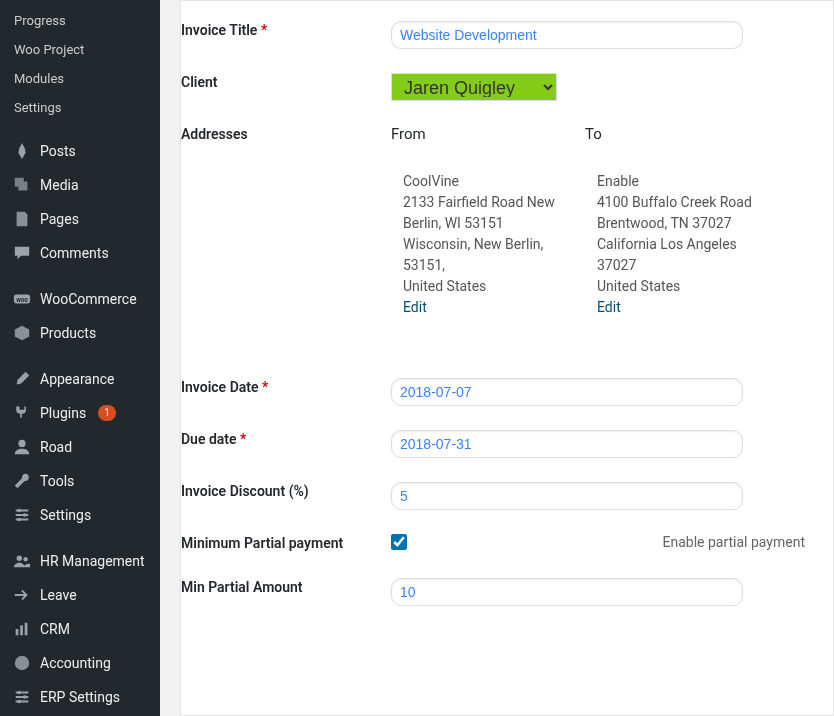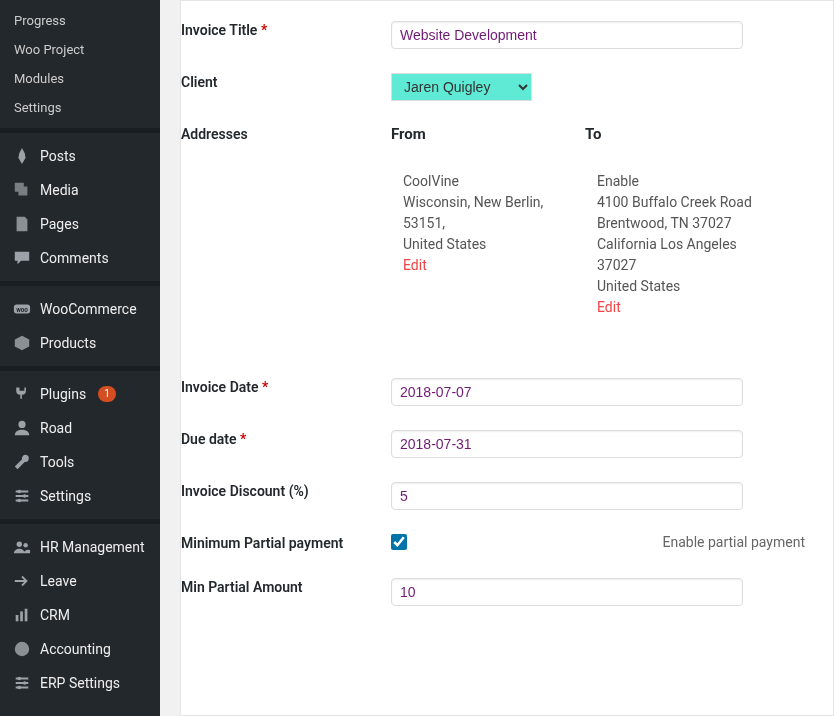--- a/index.html
+++ b/index.html
@@ -34,32 +34,32 @@
 .row { display: flex; margin-bottom: 24px; align-items: flex-start; }
 .row.tight { margin-bottom: 28px; }
 .lbl {
   width: 210px; padding-right: 20px; font-weight: 600; color: #23282d;
   font-size: 14px; line-height: 1.4; flex-shrink: 0;
 }
 .lbl .req { color: #c00; }
 .fld { flex: 1; }
 .fld input[type=text] {
   width: 100%; max-width: 352px; padding: 5px 8px; font-size: 14px;
-  border: 1px solid #ddd; border-radius: 4px; background: #fff; color: #701a75;
+  border: 1px solid #ddd; border-radius: 10px; background: #fff; color: #3b82f6;
   box-shadow: inset 0 1px 2px rgba(0,0,0,.07);
 }
 .fld select {
-  padding: 3px 24px 3px 8px; font-size: 14px; border: 1px solid #ddd;
-  background: #5eead4; color: #333; height: 28px;
+  padding: 3px 24px 3px 8px; font-size: 18px; border: 1px solid #ddd;
+  background: #84cc16; color: #333; height: 28px;
 }
 .addr-cols { display: flex; gap: 24px; }
 .addr-col { flex: 1; max-width: 170px; }
-.addr-col h4 { font-weight: 700; color: #23282d; font-size: 15px; margin-bottom: 28px; }
+.addr-col h4 { font-weight: 400; color: #23282d; font-size: 15px; margin-bottom: 28px; }
 .addr-col .addr-body { font-size: 14px; color: #555; line-height: 1.5; padding-left: 12px; }
-.addr-col .edit { color: #ef4444; cursor: pointer; text-decoration: none; }
+.addr-col .edit { color: #0c4a6e; cursor: pointer; text-decoration: none; }
 .chk-row { display: flex; align-items: center; gap: 32px; }
 .chk-hint { color: #666; font-size: 14px; margin-left: auto; padding-right: 4px; }
 input[type=checkbox] {
   width: 16px; height: 16px; accent-color: #0073aa;
 }
 </style>
 </head>
 <body>
 
 <div class="sidebar">
@@ -130,20 +130,28 @@
           <svg viewBox="0 0 20 20" fill="currentColor">
             <path d="M2 6l8-4 8 4v8l-8 4-8-4z" fill-opacity=".85"></path>
           </svg>
         </span>
       <span>Products</span>
     </div>
   </div>
   <div class="sep"></div>
 
   <div class="group">
+    <div class="item">
+      <span class="icon">
+          <svg viewBox="0 0 20 20" fill="currentColor">
+            <path d="M14 2l4 4-9 9-5 1 1-5z"></path>
+          </svg>
+        </span>
+      <span>Appearance</span>
+    </div>
     <div class="item">
       <span class="icon">
           <svg viewBox="0 0 20 20" fill="currentColor">
             <path d="M7 2v4h6V2h2v4a5 5 0 01-5 5v5H8v-5a5 5 0 01-5-5V2z" transform="scale(.9) translate(1,1)"></path>
           </svg>
         </span>
       <span>Plugins</span>
       <span class="badge">1</span>
     </div>
     <div class="item">
@@ -250,20 +258,21 @@
     </div>
 
     <div class="row" style="margin-bottom:60px;">
       <div class="lbl">Addresses</div>
       <div class="fld">
         <div class="addr-cols">
           <div class="addr-col">
             <h4>From</h4>
             <div class="addr-body">
               <div>CoolVine</div>
+              <div>2133 Fairfield Road New Berlin, WI 53151</div>
               <div>Wisconsin, New Berlin, 53151,</div>
               <div>United States</div>
               <a class="edit">Edit</a>
             </div>
           </div>
           <div class="addr-col">
             <h4>To</h4>
             <div class="addr-body">
               <div>Enable</div>
               <div>4100 Buffalo Creek Road Brentwood, TN 37027</div>

